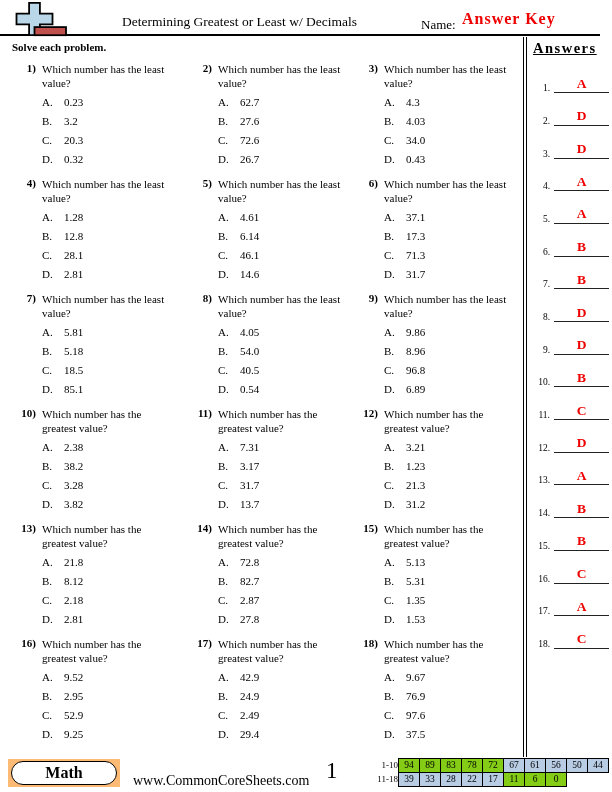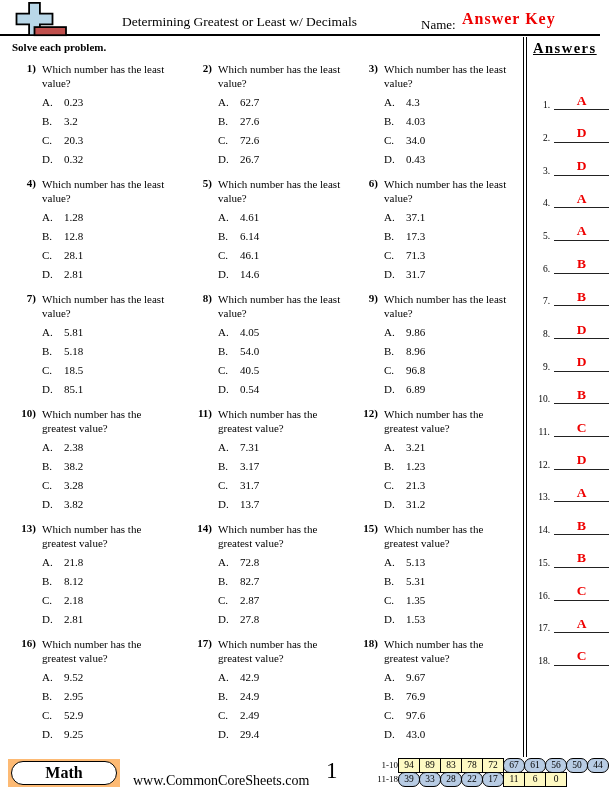--- a/index.html
+++ b/index.html
@@ -21,38 +21,38 @@
   .question{font-size:11px;}
   .q-head{display:flex;}
   .q-num{width:24px;text-align:right;font-weight:bold;padding-right:6px;flex:0 0 auto;}
   .q-prompt{width:132px;line-height:14.5px;}
   .q-opts{margin-top:5px;margin-left:30px;}
   .q-opt{height:19px;display:flex;align-items:baseline;}
   .opt-letter{width:22px;flex:0 0 auto;}
   .opt-value{white-space:nowrap;}
   
   .answers-col{flex:0 0 85px;border-left:4px double #000;padding-top:2px;}
-  .answers-heading{font-size:14.5px;font-weight:bold;text-decoration:underline;letter-spacing:1.5px;margin:1px 0 21px 6px;}
+  .answers-heading{font-size:14.5px;font-weight:bold;text-decoration:underline;letter-spacing:1.5px;margin:1px 0 4px 6px;}
   .ans-item{height:32.7px;display:flex;align-items:flex-end;padding-left:7px;box-sizing:border-box;}
   .ans-num{font-size:9.5px;width:16px;text-align:right;margin-right:4px;flex:0 0 auto;}
   .ans-line{display:inline-block;width:55px;border-bottom:1.6px solid #222;text-align:center;}
   .ans-letter{display:inline-block;font-size:13.5px;font-weight:bold;color:var(--red);line-height:1;padding-bottom:2px;}
   
   .footer{position:absolute;left:0;right:0;bottom:0;height:35px;}
   .math-badge{position:absolute;left:8px;top:2px;width:112px;height:28px;background:#fdba74;}
   .math-pill{position:absolute;left:3px;right:3px;top:2px;bottom:2px;background:#fff;border:1.5px solid #000;border-radius:12px;
     display:flex;align-items:center;justify-content:center;font-size:16px;font-weight:bold;}
   .website{position:absolute;left:133px;top:16px;font-size:14px;white-space:nowrap;}
   .page-number{position:absolute;left:326px;top:1px;font-size:23px;}
   .score-table{position:absolute;right:3px;top:1px;font-size:9.5px;}
   .score-row{display:flex;height:15px;}
   .score-row + .score-row{margin-top:-1px;align-items:flex-end;}
   .score-label{width:32px;text-align:right;padding-right:1px;line-height:15px;font-size:9px;flex:0 0 auto;}
-  .score-cell{width:20px;height:13px;border:1px solid #000;margin-left:-1px;text-align:center;line-height:13.5px;background:#fef9c3;flex:0 0 auto;}
-  .score-cell.hl{background:var(--hl);border-radius:7px;}
+  .score-cell{width:20px;height:13px;border:1px solid #000;margin-left:-1px;text-align:center;line-height:13.5px;background:#84cc16;flex:0 0 auto;}
+  .score-cell.hl{background:var(--hl);}
 </style>
 </head>
 <body>
 
 <div class="sheet" style="--red: #ee0000; --hl: #b8cce4;">
 
   <div class="header">
     <svg class="logo" viewBox="0 0 64 40">
       <path d="M21 2 H33 V14 H47 V26 H33 V38 H21 V26 H7 V14 H21 Z" fill="#b9d7e8" stroke="#000" stroke-width="2" stroke-linejoin="miter"></path>
       <rect x="27" y="29" width="35" height="9" fill="#c0504d" stroke="#000" stroke-width="2"></rect>
@@ -487,21 +487,21 @@
               <div class="q-opt">
                 <span class="opt-letter">B.</span>
                 <span class="opt-value">76.9</span>
               </div>
               <div class="q-opt">
                 <span class="opt-letter">C.</span>
                 <span class="opt-value">97.6</span>
               </div>
               <div class="q-opt">
                 <span class="opt-letter">D.</span>
-                <span class="opt-value">43.0</span>
+                <span class="opt-value">37.5</span>
               </div>
             </div>
           </div>
         </div>
     </div>
     <div class="answers-col">
       <div class="answers-heading">Answers</div>
       <div>
           <div class="ans-item">
             <span class="ans-num">1.</span>

